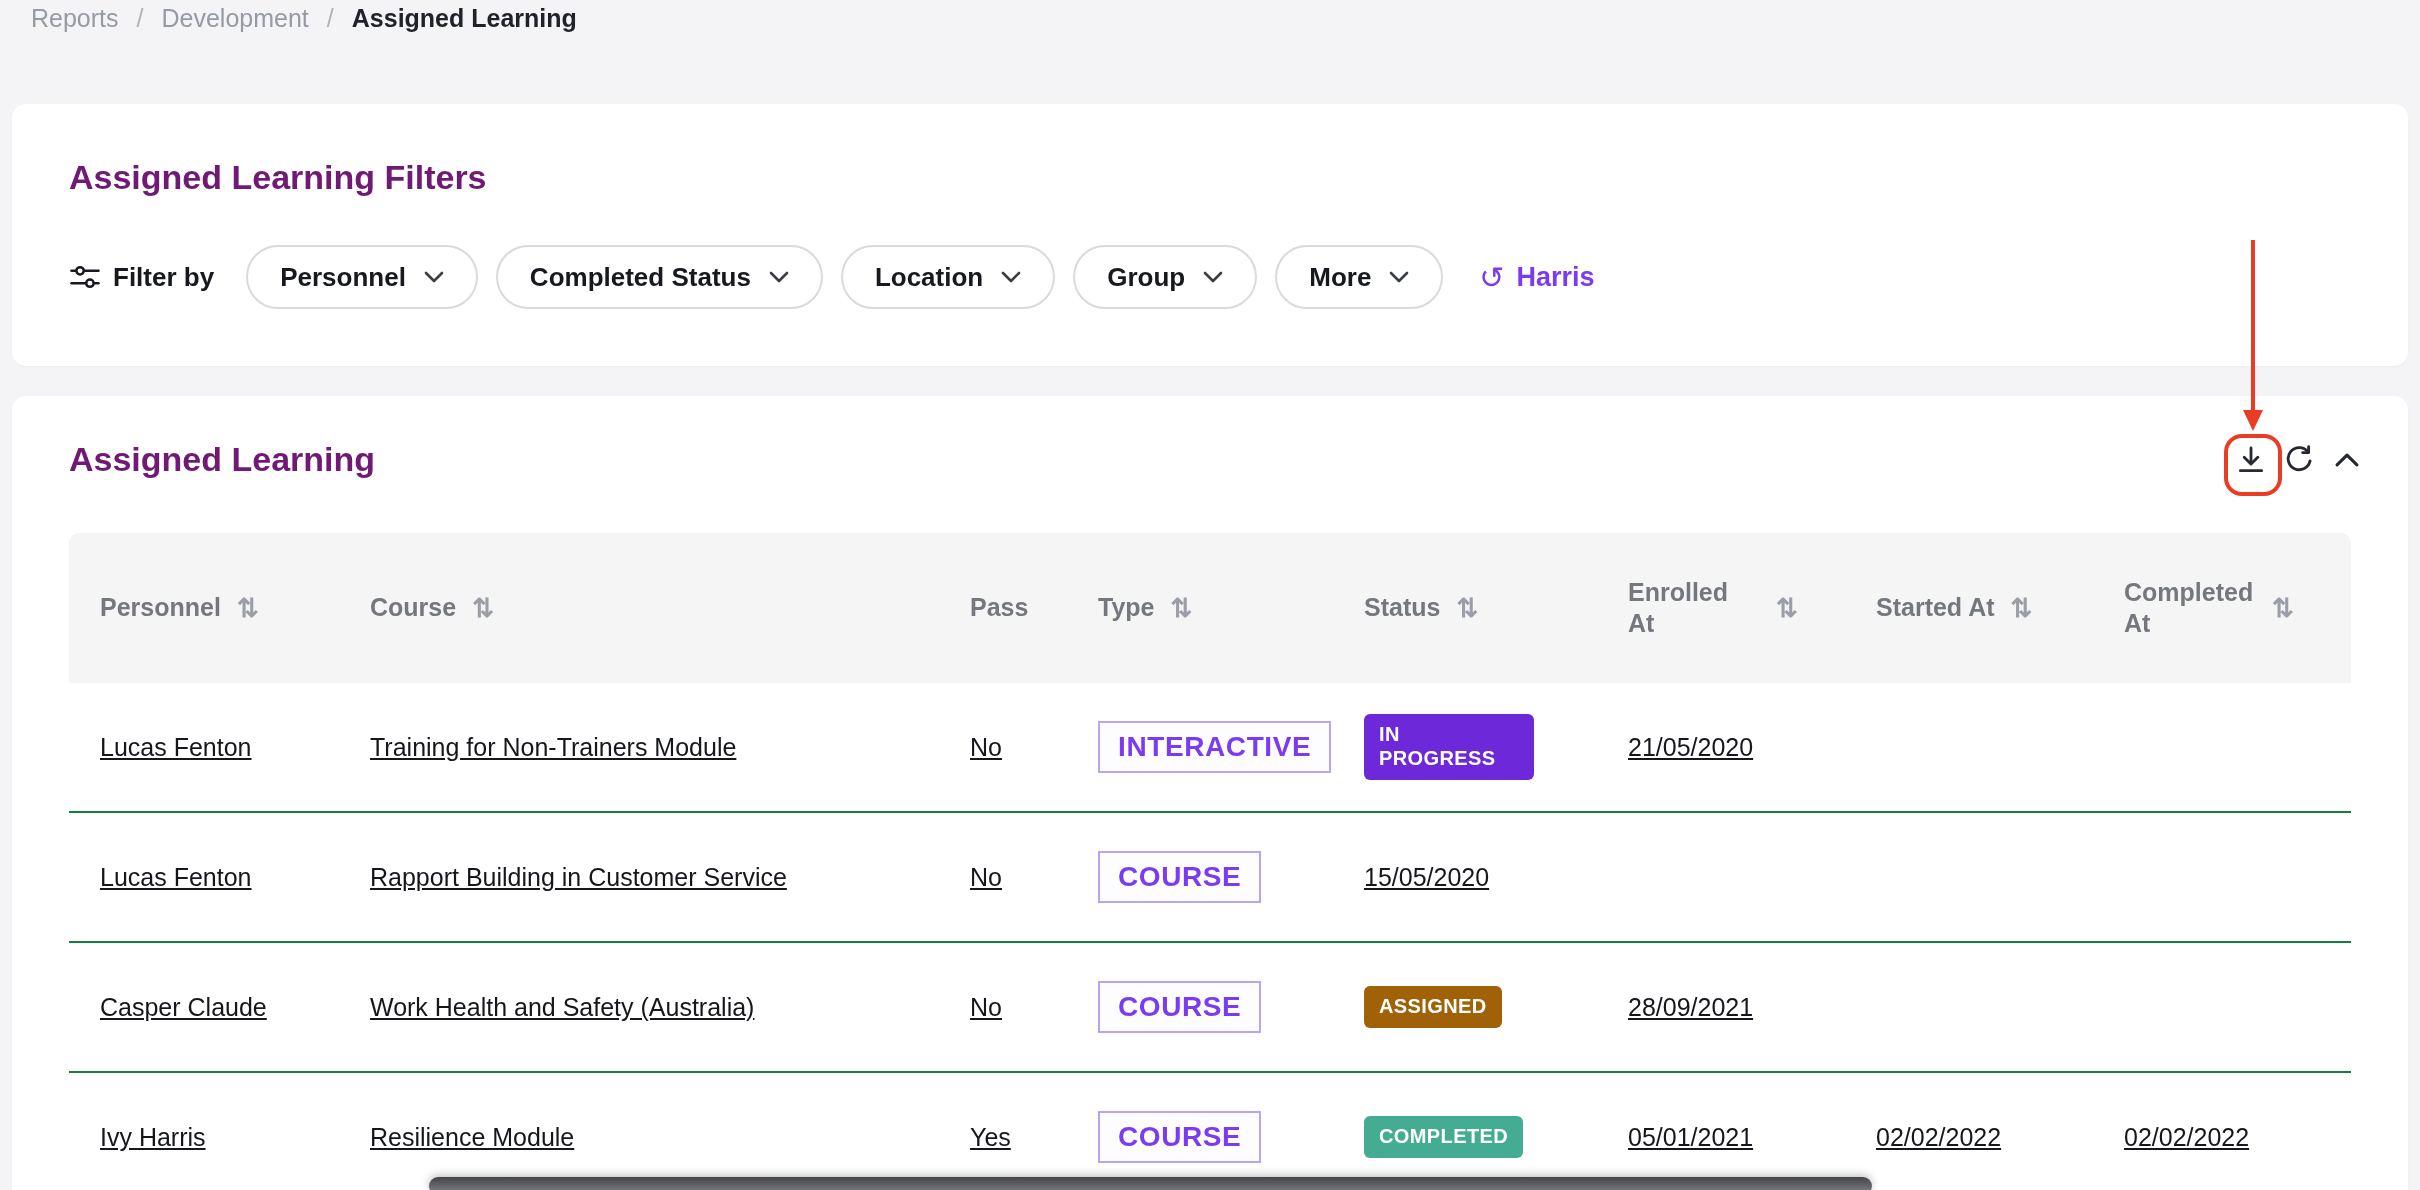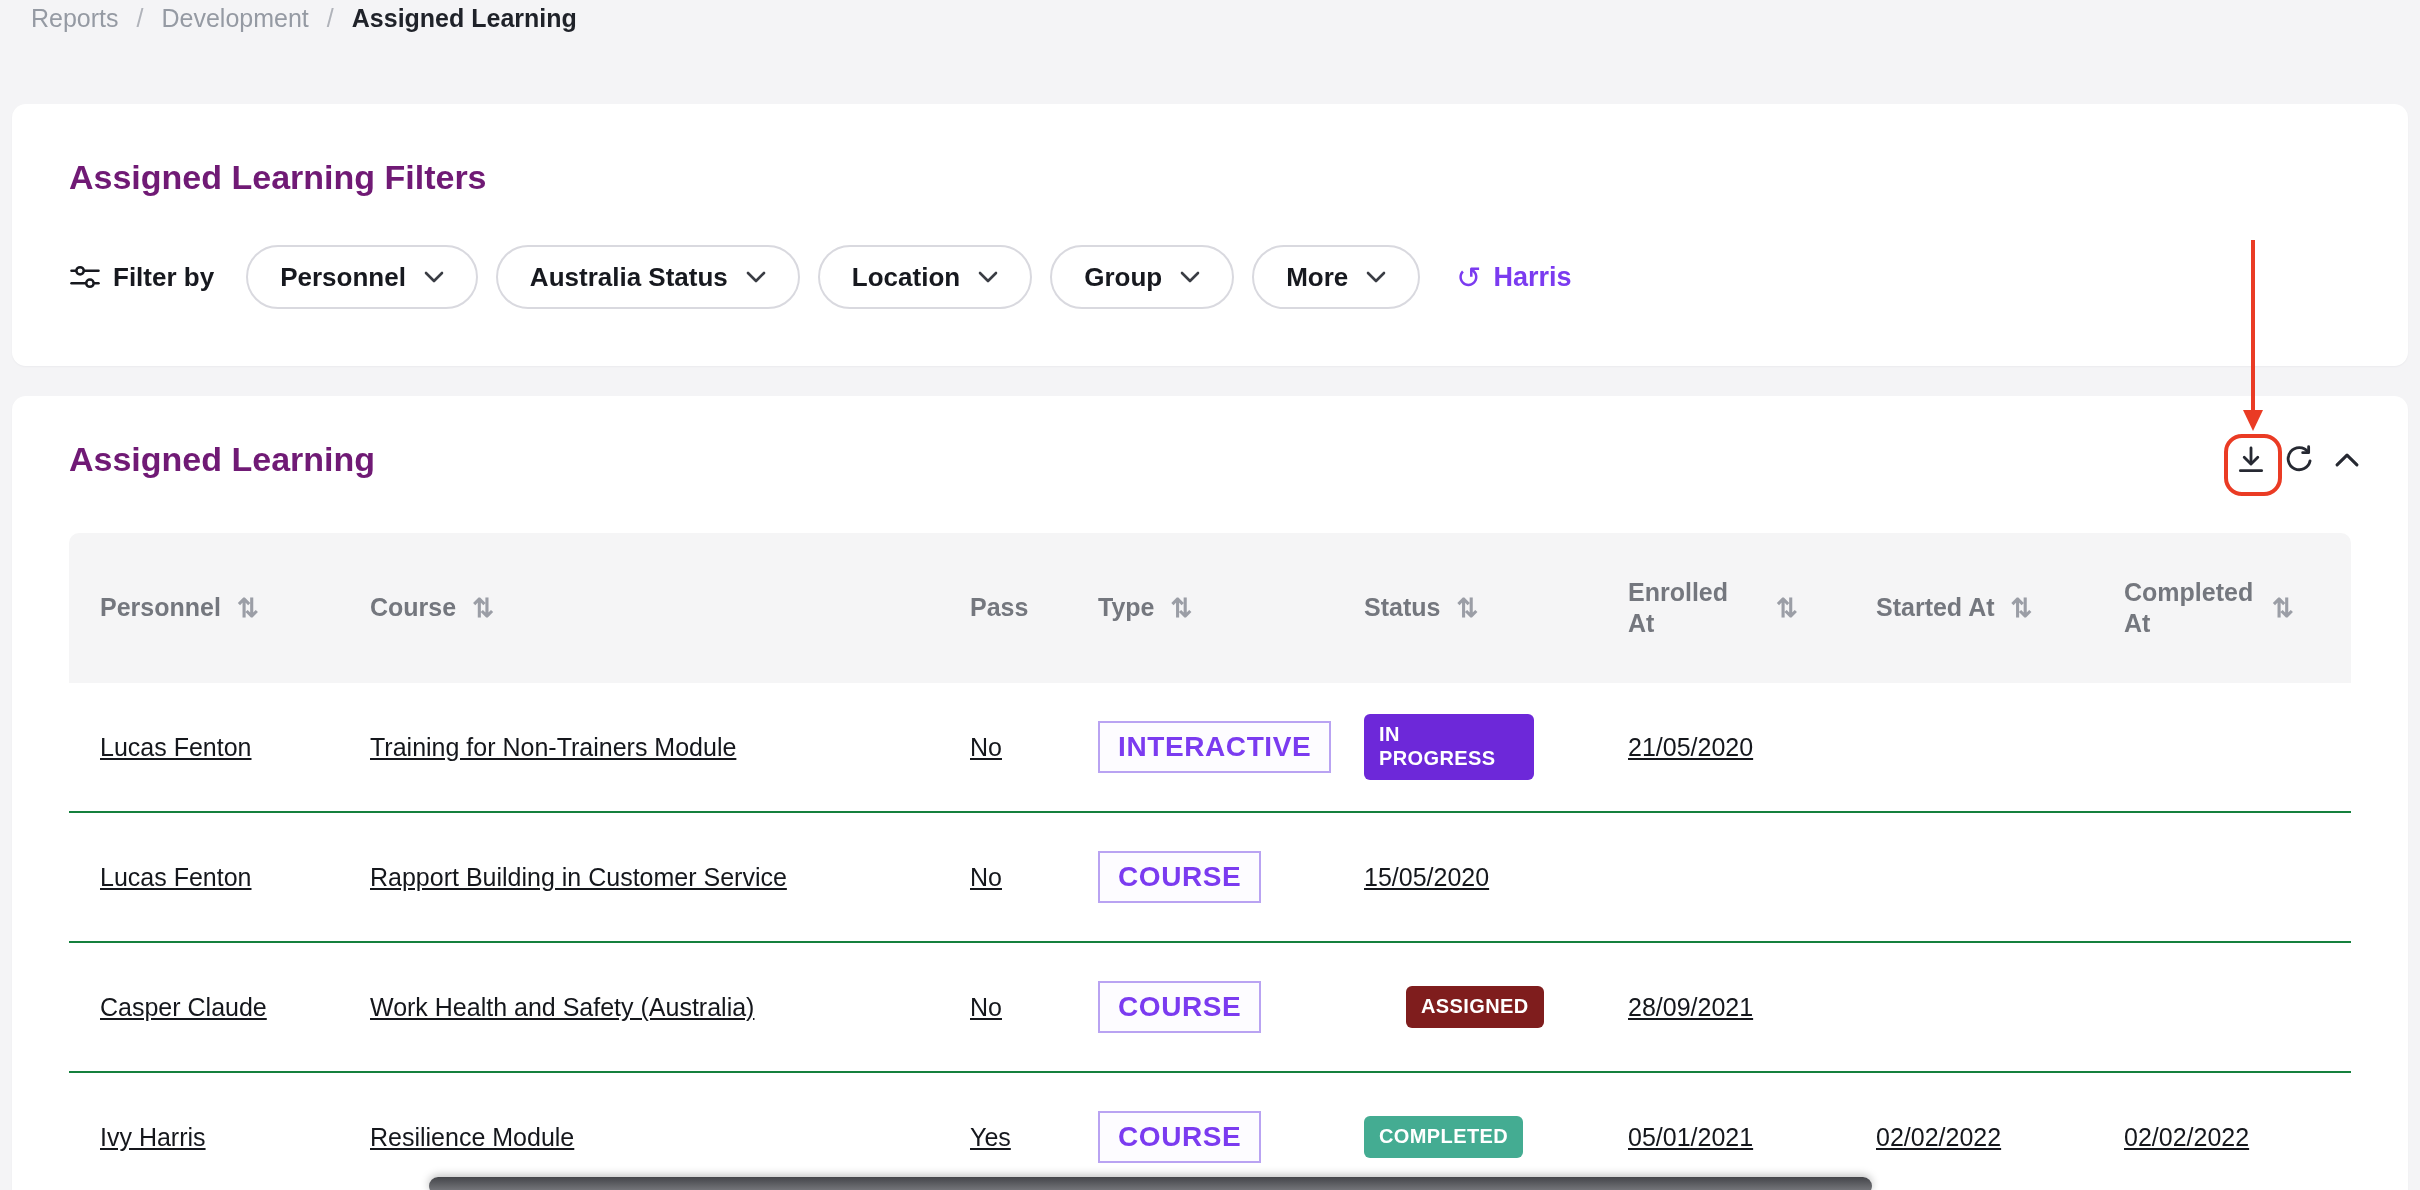--- a/index.html
+++ b/index.html
@@ -85,21 +85,21 @@
     border: 2px solid #b9a3f2; border-radius: 0;
     background: #fdfcff; color: #7b3bf0;
     font-size: 28px; font-weight: 600; letter-spacing: .6px; white-space: nowrap;
   }
   .badge-status {
     display: inline-block; padding: 9px 15px; border-radius: 6px;
     color: #fff; font-size: 20px; font-weight: 700; letter-spacing: .4px;
     line-height: 1.18;
   }
   .st-purple { background: #6d28d9; }
-  .st-orange { background: #7f1d1d; margin-left: 42px; }
+  .st-orange { background: #a16207; }
   .st-green  { background: #44ac92; }
   .stack { width: 170px; word-spacing: 600px; }
 
   
   .annotation { position: absolute; left: 2196px; top: 228px; width: 130px; height: 290px; pointer-events: none; z-index: 9; }
 
   
   .scroll-thumb {
     position: absolute; left: 429px; top: 1177px; width: 1443px; height: 18px;
     border-radius: 9px;
@@ -134,21 +134,21 @@
         <span>Filter by</span>
       </span>
 
       <button class="pill">
         <span>Personnel</span>
         <svg width="20" height="12" viewBox="0 0 20 12" fill="none" stroke="#3a3d44" stroke-width="2.6" stroke-linecap="round" stroke-linejoin="round">
             <polyline points="2,2 10,10 18,2"></polyline>
           </svg>
       </button>
       <button class="pill">
-        <span>Australia Status</span>
+        <span>Completed Status</span>
         <svg width="20" height="12" viewBox="0 0 20 12" fill="none" stroke="#3a3d44" stroke-width="2.6" stroke-linecap="round" stroke-linejoin="round">
             <polyline points="2,2 10,10 18,2"></polyline>
           </svg>
       </button>
       <button class="pill">
         <span>Location</span>
         <svg width="20" height="12" viewBox="0 0 20 12" fill="none" stroke="#3a3d44" stroke-width="2.6" stroke-linecap="round" stroke-linejoin="round">
             <polyline points="2,2 10,10 18,2"></polyline>
           </svg>
       </button>

